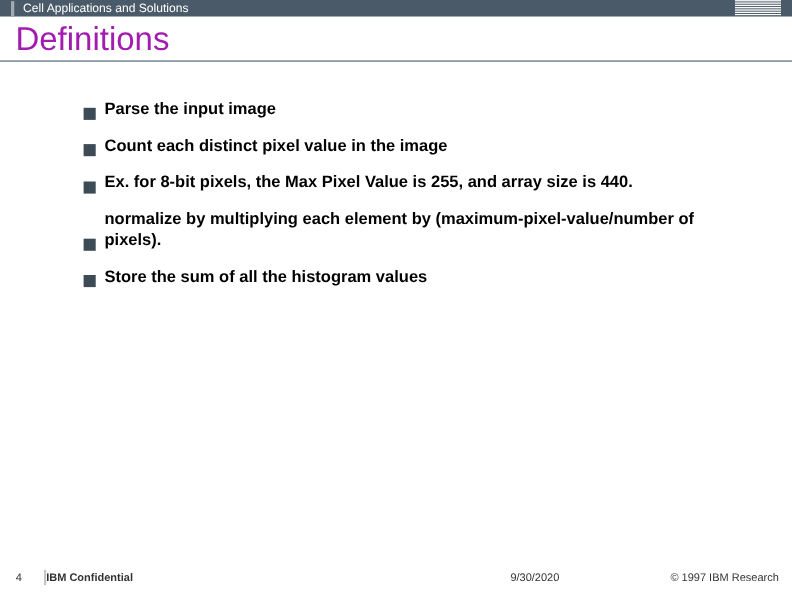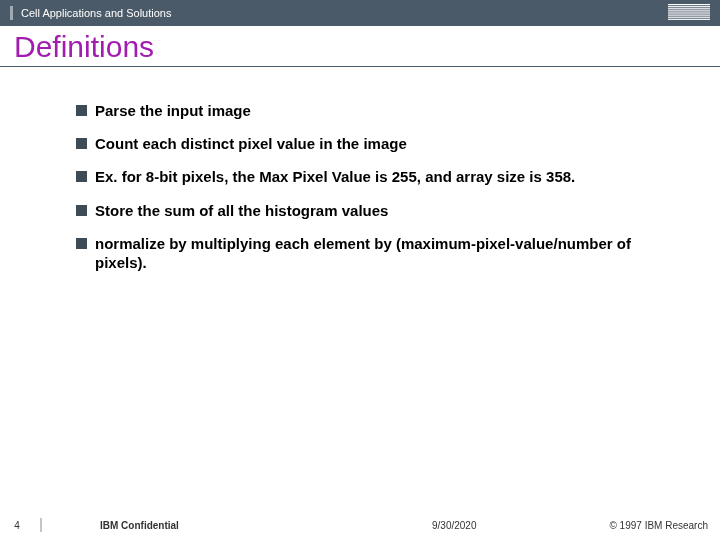--- a/index.html
+++ b/index.html
@@ -7,21 +7,21 @@
     padding: 0;
     width: 720px;
     height: 540px;
     font-family: Arial, Helvetica, sans-serif;
     background: #fff;
     position: relative;
     overflow: hidden;
   }
   .topbar {
     background: #4a5a68;
-    height: 26px;
+    height: 15px;
     display: flex;
     align-items: center;
     padding: 0 10px;
     color: #fff;
     font-size: 11px;
     justify-content: space-between;
   }
   .topbar-left {
     display: flex;
     align-items: center;
@@ -43,21 +43,21 @@
     padding: 28px 50px 10px 64px;
   }
   .stage {
     font-weight: bold;
     text-decoration: underline;
     font-size: 16px;
     margin: 10px 0 8px 0;
   }
   .bullet {
     display: flex;
-    align-items: flex-start;
+    align-items: flex-end;
     gap: 8px;
     margin: 6px 0 14px 12px;
     font-weight: bold;
     font-size: 15px;
     line-height: 1.28;
   }
   .bullet .sq {
     width: 11px;
     height: 11px;
     background: #3d4b57;
@@ -73,25 +73,24 @@
     align-items: center;
     font-size: 10px;
     color: #333;
   }
   .footer .pagenum {
     width: 34px;
     text-align: center;
   }
   .footer .conf {
     font-weight: bold;
-    margin-left: 58px;
   }
   .footer .date {
     position: absolute;
-    left: 432px;
+    left: 464px;
   }
   .footer .copy {
     position: absolute;
     right: 12px;
   }
   .footer-tick {
     width: 2px;
     height: 14px;
     background: #c0c6cc;
     margin-left: 6px;
@@ -128,30 +127,30 @@
   <div class="bullet">
     <div class="sq"></div>
     <div>Parse the input image</div>
   </div>
   <div class="bullet">
     <div class="sq"></div>
     <div>Count each distinct pixel value in the image</div>
   </div>
   <div class="bullet">
     <div class="sq"></div>
-    <div>Ex. for 8-bit pixels, the Max Pixel Value is 255, and array size is 358.</div>
+    <div>Ex. for 8-bit pixels, the Max Pixel Value is 255, and array size is 440.</div>
   </div>
 
   <div class="bullet">
     <div class="sq"></div>
-    <div>Store the sum of all the histogram values</div>
+    <div>normalize by multiplying each element by (maximum-pixel-value/number of pixels).</div>
   </div>
   <div class="bullet">
     <div class="sq"></div>
-    <div>normalize by multiplying each element by (maximum-pixel-value/number of pixels).</div>
+    <div>Store the sum of all the histogram values</div>
   </div>
 
 
 </div>
 
 <div class="footer">
   <span class="pagenum">4</span>
   <div class="footer-tick"></div>
   <span class="conf">IBM Confidential</span>
   <span class="date">9/30/2020</span>

